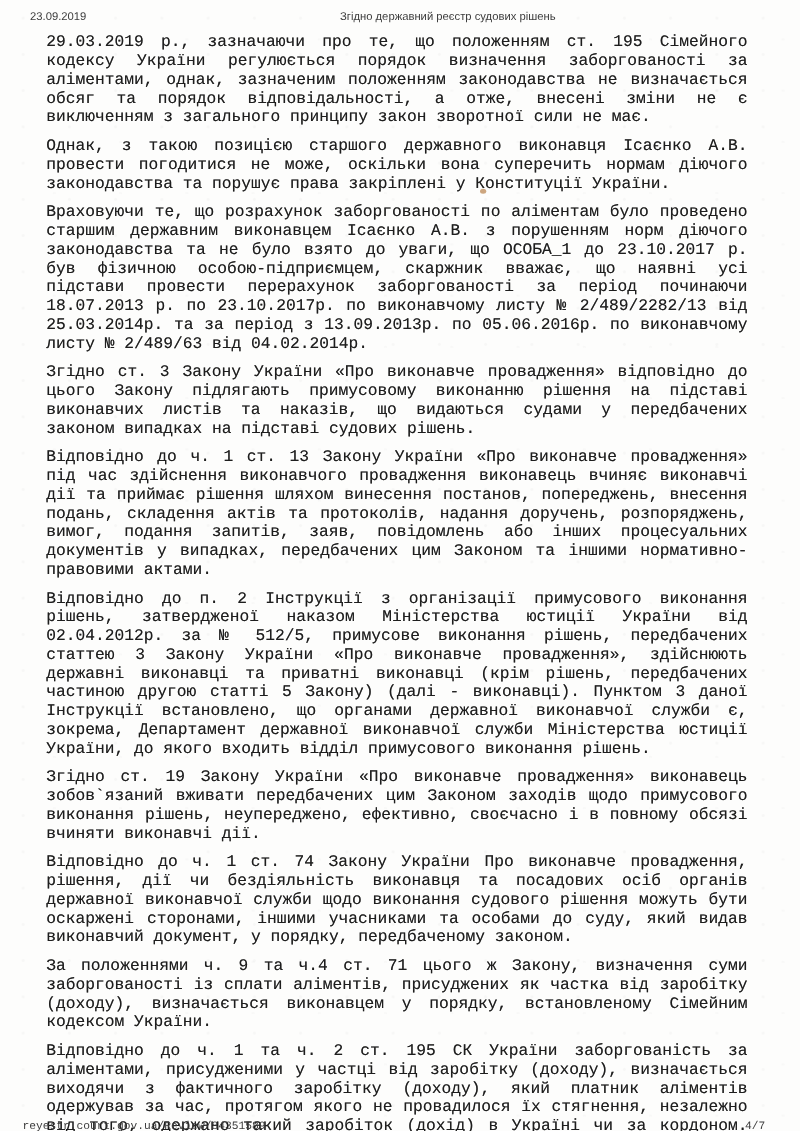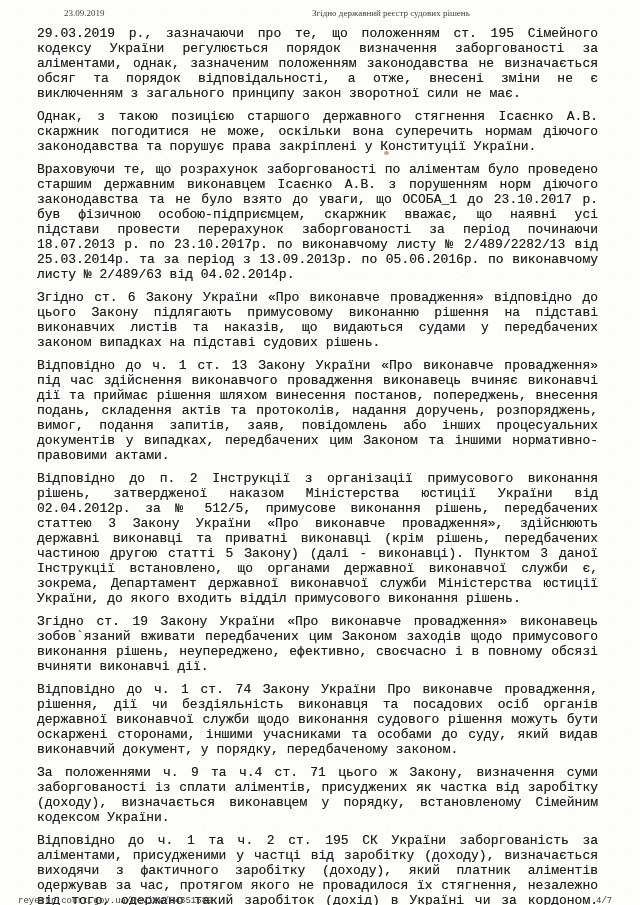--- a/index.html
+++ b/index.html
@@ -19,24 +19,23 @@
     background-size: 37px 29px, 53px 41px;
     background-position: 0 0, 17px 11px;
     font-family: "Liberation Serif", "DejaVu Serif", serif;
   }
   .page-header {
     position: absolute;
     top: 8px;
     left: 0;
     right: 4px;
     height: 14px;
-    font-family: Liberation Serif, serif;
+    font-family: Liberation Sans, sans-serif;
     font-size: 9px;
     color: #3d3d3d;
-    margin-left: 40px;
   }
   .header-date {
     position: absolute;
     left: 24px;
     top: 0;
   }
   .header-title {
     position: absolute;
     left: 272px;
     top: 0;
@@ -92,23 +91,23 @@
 
 <div class="page">
 
   <div class="page-header">
     <span class="header-date">23.09.2019</span>
     <span class="header-title">Згідно державний реєстр судових рішень</span>
   </div>
 
   <div class="content">
     <p>29.03.2019 р., зазначаючи про те, що положенням ст. 195 Сімейного кодексу України регулюється порядок визначення заборгованості за аліментами, однак, зазначеним положенням законодавства не визначається обсяг та порядок відповідальності, а отже, внесені зміни не є виключенням з загального принципу закон зворотної сили не має.</p>
-    <p>Однак, з такою позицією старшого державного стягнення Ісаєнко А.В. скаржник погодитися не може, оскільки вона суперечить нормам діючого законодавства та порушує права закріплені у Конституції України.</p>
+    <p>Однак, з такою позицією старшого державного виконавця Ісаєнко А.В. провести погодитися не може, оскільки вона суперечить нормам діючого законодавства та порушує права закріплені у Конституції України.</p>
     <p>Враховуючи те, що розрахунок заборгованості по аліментам було проведено старшим державним виконавцем Ісаєнко А.В. з порушенням норм діючого законодавства та не було взято до уваги, що ОСОБА_1 до 23.10.2017 р. був фізичною особою-підприємцем, скаржник вважає, що наявні усі підстави провести перерахунок заборгованості за період починаючи 18.07.2013 р. по 23.10.2017р. по виконавчому листу № 2/489/2282/13 від 25.03.2014р. та за період з 13.09.2013р. по 05.06.2016р. по виконавчому листу № 2/489/63 від 04.02.2014р.</p>
-    <p>Згідно ст. 6 Закону України «Про виконавче провадження» відповідно до цього Закону підлягають примусовому виконанню рішення на підставі виконавчих листів та наказів, що видаються судами у передбачених законом випадках на підставі судових рішень.</p>
+    <p>Згідно ст. 3 Закону України «Про виконавче провадження» відповідно до цього Закону підлягають примусовому виконанню рішення на підставі виконавчих листів та наказів, що видаються судами у передбачених законом випадках на підставі судових рішень.</p>
     <p>Відповідно до ч. 1 ст. 13 Закону України «Про виконавче провадження» під час здійснення виконавчого провадження виконавець вчиняє виконавчі дії та приймає рішення шляхом винесення постанов, попереджень, внесення подань, складення актів та протоколів, надання доручень, розпоряджень, вимог, подання запитів, заяв, повідомлень або інших процесуальних документів у випадках, передбачених цим Законом та іншими нормативно-правовими актами.</p>
     <p>Відповідно до п. 2 Інструкції з організації примусового виконання рішень, затвердженої наказом Міністерства юстиції України від 02.04.2012р. за № 512/5, примусове виконання рішень, передбачених статтею 3 Закону України «Про виконавче провадження», здійснюють державні виконавці та приватні виконавці (крім рішень, передбачених частиною другою статті 5 Закону) (далі - виконавці). Пунктом 3 даної Інструкції встановлено, що органами державної виконавчої служби є, зокрема, Департамент державної виконавчої служби Міністерства юстиції України, до якого входить відділ примусового виконання рішень.</p>
     <p>Згідно ст. 19 Закону України «Про виконавче провадження» виконавець зобов`язаний вживати передбачених цим Законом заходів щодо примусового виконання рішень, неупереджено, ефективно, своєчасно і в повному обсязі вчиняти виконавчі дії.</p>
     <p>Відповідно до ч. 1 ст. 74 Закону України Про виконавче провадження, рішення, дії чи бездіяльність виконавця та посадових осіб органів державної виконавчої служби щодо виконання судового рішення можуть бути оскаржені сторонами, іншими учасниками та особами до суду, який видав виконавчий документ, у порядку, передбаченому законом.</p>
     <p>За положеннями ч. 9 та ч.4 ст. 71 цього ж Закону, визначення суми заборгованості із сплати аліментів, присуджених як частка від заробітку (доходу), визначається виконавцем у порядку, встановленому Сімейним кодексом України.</p>
     <p>Відповідно до ч. 1 та ч. 2 ст. 195 СК України заборгованість за аліментами, присудженими у частці від заробітку (доходу), визначається виходячи з фактичного заробітку (доходу), який платник аліментів одержував за час, протягом якого не провадилося їх стягнення, незалежно від того, одержано такий заробіток (дохід) в Україні чи за кордоном. Заборгованість за аліментами платника аліментів, який не працював на час виникнення заборгованості або є фізичною особою - підприємцем і перебуває на спрощеній системі оподаткування, або є громадянином України, який одержує заробіток (дохід) у державі, з якою Україна не має договору про правову допомогу, визначається виходячи із середньої заробітної плати працівника для даної місцевості.</p>
   </div>
 
   <div class="scan-dot" style="background: rgb(196, 151, 104);"></div>
 

